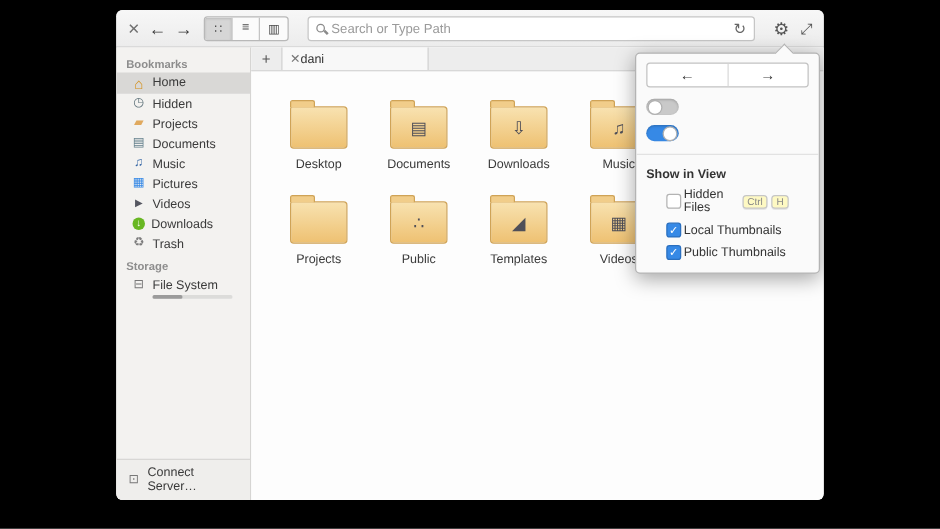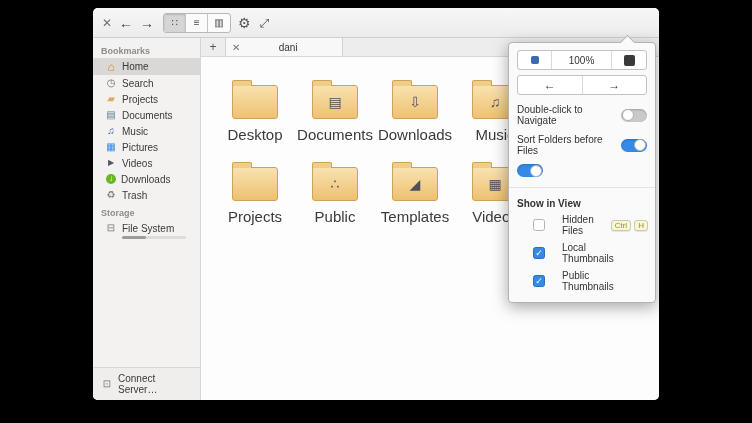--- a/index.html
+++ b/index.html
@@ -65,33 +65,33 @@
 
   
   .main { flex:1; display:flex; flex-direction:column; background:#fdfdfd; min-width:0; }
   .tabbar { height:19px; flex:0 0 19px; background:#ededed; border-bottom:1px solid #d8d8d8;
             display:flex; align-items:stretch; }
   .newtab { width:24px; display:flex; align-items:center; justify-content:center;
             font-size:12px; color:#555; }
   .tab { width:118px; background:#f8f8f8; border-left:1px solid #d0d0d0; border-right:1px solid #d0d0d0;
          display:flex; align-items:center; padding:0 6px; font-size:10px; color:#333; }
   .tclose { color:#777; font-size:10px; }
-  .tlabel { flex:1; text-align:center; }
+  .tlabel { flex:1; }
 
   .grid { padding:18px 14px; display:grid; grid-template-columns:repeat(4, 80px); row-gap:14px; }
   .fitem { width:80px; display:flex; flex-direction:column; align-items:center; }
   .folder { position:relative; width:46px; height:34px; margin-top:10px;
             background:linear-gradient(#f8e2b0,#eec172); border:1px solid #cfa357;
             border-radius:2px 3px 3px 3px; }
   .folder::before { content:""; position:absolute; top:-6px; left:-1px; width:18px; height:5px;
                     background:#f1cd8a; border:1px solid #cfa357; border-bottom:none;
                     border-radius:2px 2px 0 0; }
   .emblem { position:absolute; inset:0; display:flex; align-items:center; justify-content:center;
             font-size:14px; color:#4f4f58; }
-  .fname { margin-top:7px; font-size:15px; color:#3a3a3a; }
+  .fname { margin-top:7px; font-size:10px; color:#3a3a3a; }
 
   
   .popover { position:absolute; top:34px; right:3px; width:148px; background:#fafafa;
              border:1px solid #b3b3b3; border-radius:4px; padding:7px 8px;
              box-shadow:0 4px 16px rgba(0,0,0,.35); z-index:20; font-size:10px; color:#333; }
   .popover::before { content:""; position:absolute; top:-6px; right:22px; width:10px; height:10px;
                      background:#fafafa; border-left:1px solid #b3b3b3; border-top:1px solid #b3b3b3;
                      transform:rotate(45deg); }
   .seg { display:flex; border:1px solid #c2c2c2; border-radius:3px; background:#fff;
          height:20px; margin-bottom:5px; overflow:hidden; position:relative; z-index:1; }
@@ -105,21 +105,21 @@
   .abtn:last-child { border-right:none; }
   .sep { height:1px; background:#e2e2e2; margin:6px -8px; }
   .prow { display:flex; align-items:center; justify-content:space-between; padding:4px 0; }
   .switch { width:26px; height:13px; border-radius:7px; background:#c9c9c9; position:relative;
             box-shadow:inset 0 1px 2px rgba(0,0,0,.2); flex:0 0 26px; }
   .knob { position:absolute; top:0.5px; left:1px; width:12px; height:12px; border-radius:50%;
           background:#fff; border:1px solid #b0b0b0; }
   .switch.on { background:#3689e6; }
   .switch.on .knob { left:13px; }
   .pheader { font-weight:bold; padding:4px 0 2px; }
-  .crow { display:flex; align-items:center; gap:17px; padding:3px 16px; }
+  .crow { display:flex; align-items:center; gap:2px; padding:3px 16px; }
   .checkbox { width:12px; height:12px; border:1px solid #b3b3b3; border-radius:2.5px; background:#fff;
               display:flex; align-items:center; justify-content:center; flex:0 0 12px; }
   .tick { display:none; color:#fff; font-size:9px; line-height:1; }
   .checkbox.checked { background:#3689e6; border-color:#2a6fbf; }
   .checkbox.checked .tick { display:block; }
   .clabel { flex:1; }
   .keycaps { display:flex; gap:3px; }
   .key { border:1px solid #c6c6c6; border-radius:3px; background:#fef9c3; padding:0 3px;
          font-size:8px; color:#888; box-shadow:0 1px 0 rgba(0,0,0,.08); }
 </style>
@@ -130,36 +130,41 @@
 
   <div class="headerbar">
     <span class="hbtn close-btn">✕</span>
     <span class="hbtn nav-arrow">←</span>
     <span class="hbtn nav-arrow">→</span>
     <div class="view-switcher">
       <span class="vbtn active">∷</span>
       <span class="vbtn">≡</span>
       <span class="vbtn">▥</span>
     </div>
+    <div class="search">
+      <span class="mag"></span>
+      <input type="text" placeholder="Search or Type Path" style="">
+      <span class="refresh">↻</span>
+    </div>
     <span class="hbtn gear">⚙</span>
     <span class="hbtn expand">⤢</span>
   </div>
 
   <div class="wbody">
 
     <div class="sidebar">
       <div class="sheader">Bookmarks</div>
 
       <div class="srow selected">
         <span class="sic c-home">⌂</span>
         <span>Home</span>
       </div>
       <div class="srow">
         <span class="sic c-recent">◷</span>
-        <span>Search</span>
+        <span>Hidden</span>
       </div>
       <div class="srow">
         <span class="sic c-projects">▰</span>
         <span>Projects</span>
       </div>
       <div class="srow">
         <span class="sic c-documents">▤</span>
         <span>Documents</span>
       </div>
       <div class="srow">
@@ -256,42 +261,26 @@
             <span class="emblem">▦</span>
           </div>
           <span class="fname">Videos</span>
         </div>
       </div>
     </div>
   </div>
 
   <div class="popover">
     <div class="seg">
-      <span class="zbtn">
-        <span class="zsq-s"></span>
-      </span>
-      <span class="zlabel">100%</span>
-      <span class="zbtn">
-        <span class="zsq-l"></span>
-      </span>
-    </div>
-    <div class="seg">
       <span class="abtn">←</span>
       <span class="abtn">→</span>
     </div>
 
     <div class="prow">
-      <span class="clabel">Double-click to Navigate</span>
       <span class="switch">
-          <span class="knob"></span>
-        </span>
-    </div>
-    <div class="prow">
-      <span class="clabel">Sort Folders before Files</span>
-      <span class="switch on">
           <span class="knob"></span>
         </span>
     </div>
     <div class="prow">
       <span class="switch on">
           <span class="knob"></span>
         </span>
     </div>
 
     <div class="sep"></div>

